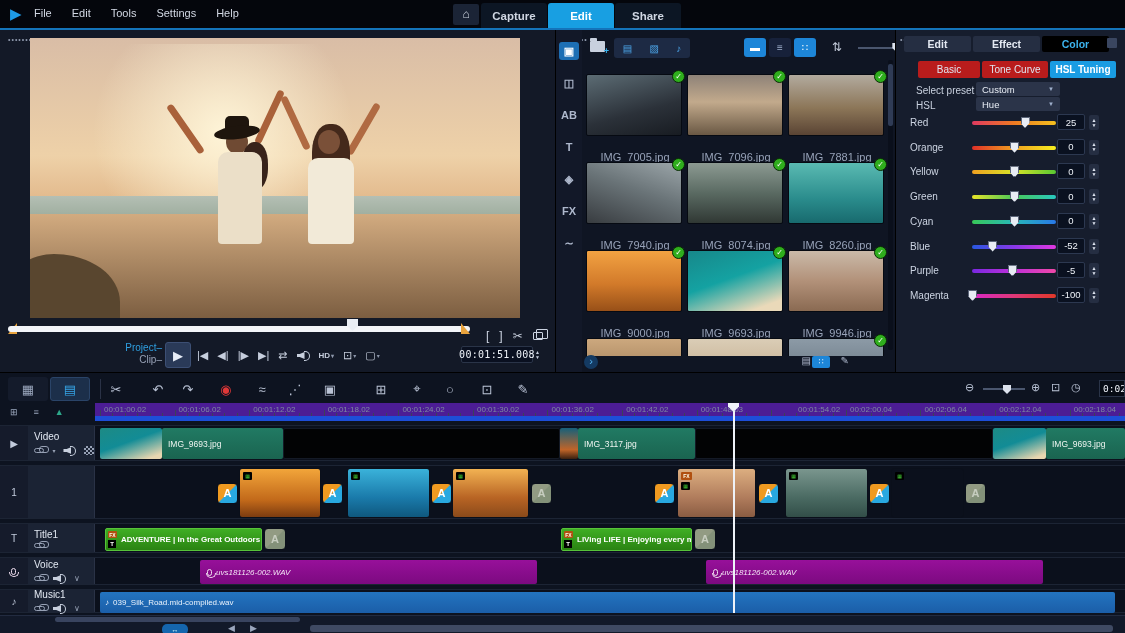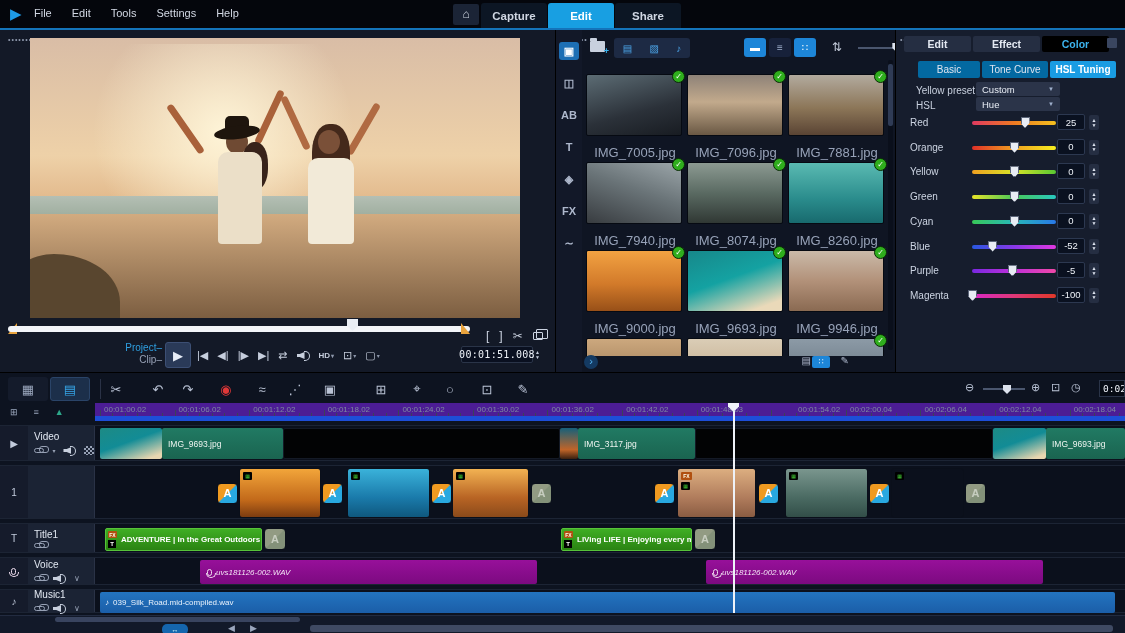--- a/index.html
+++ b/index.html
@@ -71,21 +71,21 @@
 .fgroup{position:absolute;left:32px;top:2px;width:76px;height:20px;background:#1d2a44;border-radius:3px;display:flex;align-items:center;justify-content:space-around;color:#4ba3e6;font-size:10px}
 .vgroup{position:absolute;left:162px;top:2px;display:flex;gap:3px}
 .vbtn{width:22px;height:19px;border-radius:3px;background:#17213a;color:#9fb0cc;display:flex;align-items:center;justify-content:center;font-size:10px}
 .vbtn.active{background:#1d86d8;color:#fff}
 .sortbtn{position:absolute;left:250px;top:4px;color:#c6cedd;font-size:12px}
 .zslider{position:absolute;left:276px;top:11px;width:50px;height:2px;background:#4a566e}
 .zthumb{position:absolute;top:-4px;width:8px;height:9px;background:#dde3ee;clip-path:polygon(0 0,100% 0,100% 55%,50% 100%,0 55%)}
 .grid{position:absolute;left:26px;top:30px;width:306px;height:296px;overflow:hidden}
 .gcell{position:absolute;width:98px}
 .gthumb{width:96px;height:62px;border-radius:2px;position:relative;border:1px solid #060a12}
-.gname{margin-top:9px;text-align:center;font-size:13px;color:#97a2b8;white-space:nowrap;overflow:hidden}
+.gname{margin-top:15px;text-align:center;font-size:11px;color:#97a2b8;white-space:nowrap;overflow:hidden}
 .gcheck{position:absolute;right:-4px;top:-5px;width:13px;height:13px;border-radius:50%;background:#2fae1d;color:#fff;font-size:8px;display:flex;align-items:center;justify-content:center;border:1px solid #0a2a06}
 .t1{background:linear-gradient(165deg,#5c6c74,#2b3139 60%,#181c22)}
 .t2{background:linear-gradient(180deg,#8e8278,#c2aa8c 45%,#6a5844)}
 .t3{background:linear-gradient(180deg,#b2aa9e,#8c7658 55%,#5a4434)}
 .t4{background:linear-gradient(200deg,#9ca6aa,#6a7478 45%,#383c40)}
 .t5{background:linear-gradient(180deg,#8c9a92,#5a6a62 50%,#303834)}
 .t6{background:linear-gradient(180deg,#5abab2,#2a8c8c 60%,#186a6e)}
 .t7{background:linear-gradient(180deg,#f2a242,#d27a2a 55%,#985018)}
 .t8{background:linear-gradient(160deg,#17888a,#14a2a2 45%,#ead9b9 88%)}
 .t9{background:linear-gradient(180deg,#cabaa9,#b29179 50%,#8a6a52)}
@@ -95,21 +95,21 @@
 .lib-foot{position:absolute;left:0;bottom:2px;width:100%;height:16px}
 .expand{position:absolute;left:28px;top:1px;width:14px;height:14px;border-radius:50%;background:#143a62;color:#54b4f2;font-size:11px;line-height:13px;text-align:center}
 .lf-ic{position:absolute;top:1px;color:#aeb8cc;font-size:10px}
 .lf-blue{position:absolute;top:2px;width:18px;height:12px;background:#1d86d8;border-radius:2px;color:#fff;font-size:8px;text-align:center;line-height:12px}
 .lscroll{position:absolute;right:2px;top:30px;width:5px;height:290px;background:#0a0f1b;border-radius:2px}
 .lscroll::before{content:"";position:absolute;left:0;top:4px;width:5px;height:62px;background:#2f3b55;border-radius:2px}
 
 .otab{position:absolute;top:6px;height:16px;width:67px;background:#252e42;border-radius:2px;color:#e4e9f2;font-weight:bold;font-size:10.5px;display:flex;align-items:center;justify-content:center}
 .otab.active{background:#000000;color:#3cb4ef}
 .collapse-sq{position:absolute;right:8px;top:8px;width:10px;height:10px;background:#3a4660;border-radius:1px}
-.stab{position:absolute;top:31px;height:17px;background:#0369a1;border-radius:2px;color:#dfe5f0;font-size:10px;display:flex;align-items:center;justify-content:center}
+.stab{position:absolute;top:31px;height:17px;background:#b91c1c;border-radius:2px;color:#dfe5f0;font-size:10px;display:flex;align-items:center;justify-content:center}
 .stab.active{background:#199ce2;color:#fff;font-weight:bold}
 .olabel{position:absolute;color:#c9d1df;font-size:10px}
 .osel{position:absolute;height:14px;background:#2b3449;border-radius:2px;color:#e8edf5;font-size:9.5px;display:flex;align-items:center;padding:0 6px;justify-content:space-between;width:84px}
 .osel .car{font-size:6px;color:#9fb0cc}
 .srow{position:absolute;left:0;width:230px;height:18px}
 .srow .lab{position:absolute;left:14px;top:3px;font-size:10px;color:#ccd4e2}
 .strack{position:absolute;left:76px;top:7px;width:84px;height:4px;border-radius:2px}
 .sthumb{position:absolute;top:-4px;width:9px;height:11px;background:#e8ecf4;border:1px solid #5a6478;clip-path:polygon(0 0,100% 0,100% 55%,50% 100%,0 55%)}
 .sval{position:absolute;left:161px;top:0;width:28px;height:16px;background:#0a1120;border:1px solid #2c3850;border-radius:2px;color:#eef2f8;font-size:9.5px;display:flex;align-items:center;justify-content:center}
 .sspin{position:absolute;left:193px;top:1px;width:10px;height:15px;background:#252e42;border-radius:2px;font-size:5px;color:#dfe5f0;display:flex;flex-direction:column;align-items:center;justify-content:center;line-height:5px}
@@ -359,21 +359,21 @@
 
   <div class="opts">
     <div class="handle-dots"></div>
     <div class="otab" style="left:8px">Edit</div>
     <div class="otab" style="left:77px">Effect</div>
     <div class="otab active" style="left:146px">Color</div>
     <div class="collapse-sq"></div>
     <div class="stab" style="left:22px;width:62px">Basic</div>
     <div class="stab" style="left:86px;width:66px">Tone Curve</div>
     <div class="stab active" style="left:154px;width:66px">HSL Tuning</div>
-    <div class="olabel" style="left:20px;top:55px">Yellow preset</div>
+    <div class="olabel" style="left:20px;top:55px">Select preset</div>
     <div class="osel" style="left:80px;top:52px">
         <span>Custom</span>
         <span class="car">▼</span>
       </div>
     <div class="olabel" style="left:20px;top:70px">HSL</div>
     <div class="osel" style="left:80px;top:67px">
         <span>Hue</span>
         <span class="car">▼</span>
       </div>
     <div id="sliders">

